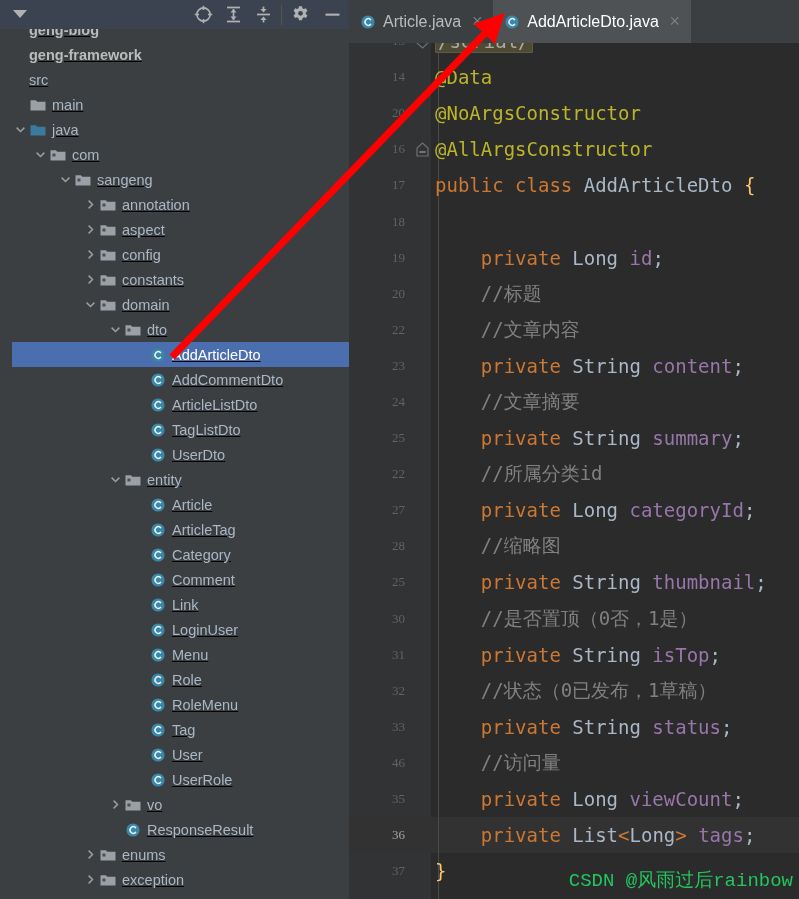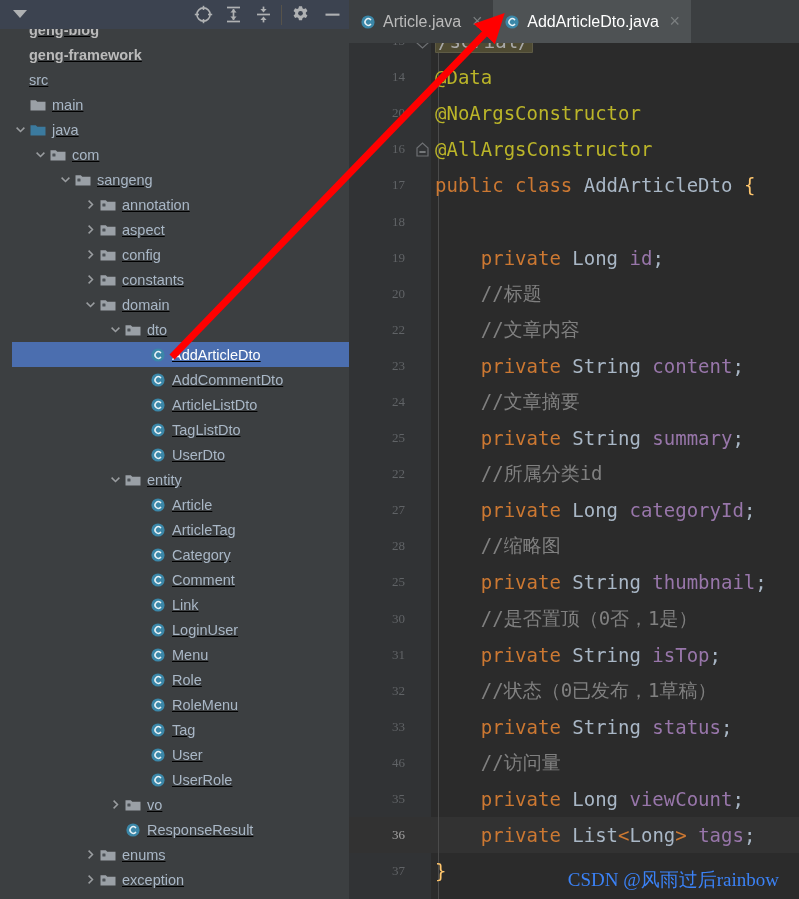--- a/index.html
+++ b/index.html
@@ -222,25 +222,25 @@
     left: 89px;
     top: 0;
     bottom: 0;
     width: 1px;
     background: #4b4b4b;
     z-index: 1;
   }
 
   #watermark {
     position: absolute;
-    right: 20px;
+    right: 6px;
     bottom: 6px;
-    color: #3b82f6;
+    color: #22c55e;
     font-size: 19px;
-    font-family: Liberation Serif, serif;
+    font-family: Liberation Mono, monospace;
     white-space: nowrap;
     z-index: 5;
   }
 
   
   #arrow-overlay {
     position: absolute;
     left: 0; top: 0;
     width: 799px; height: 899px;
     pointer-events: none;

